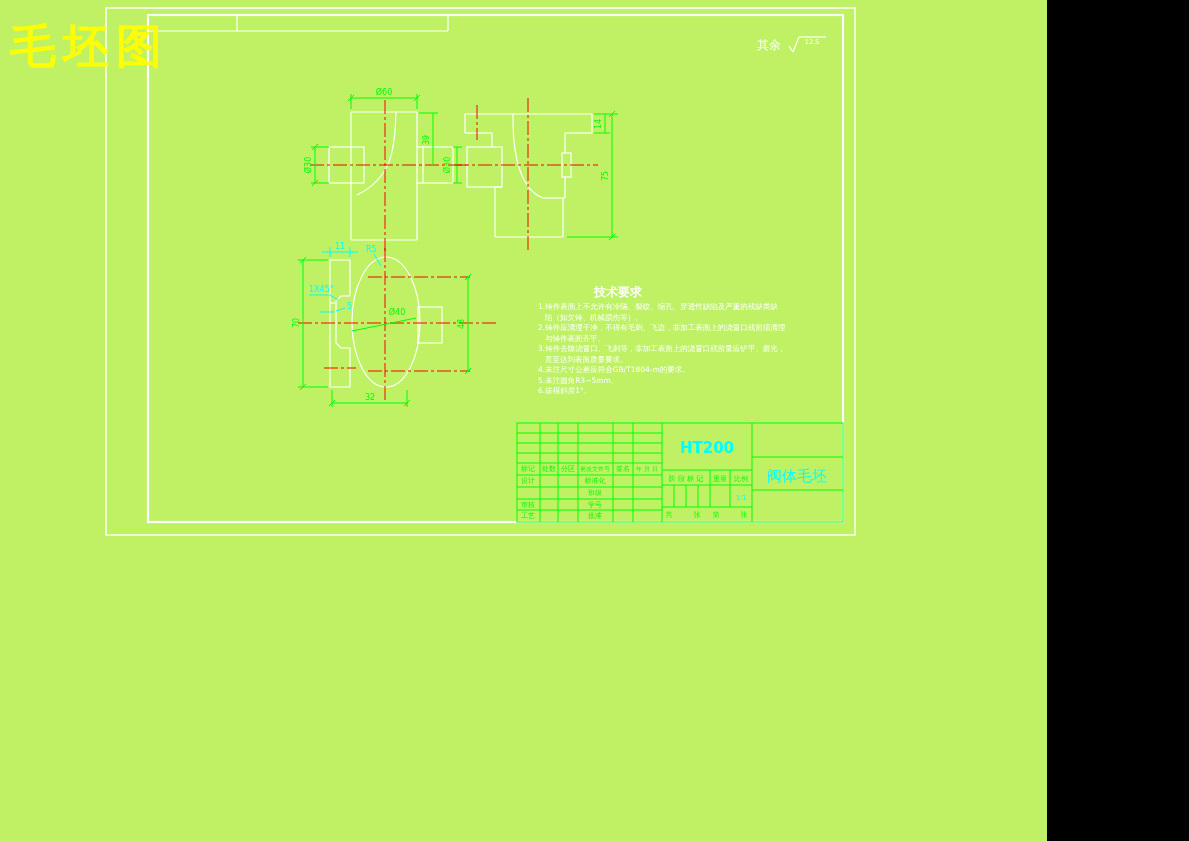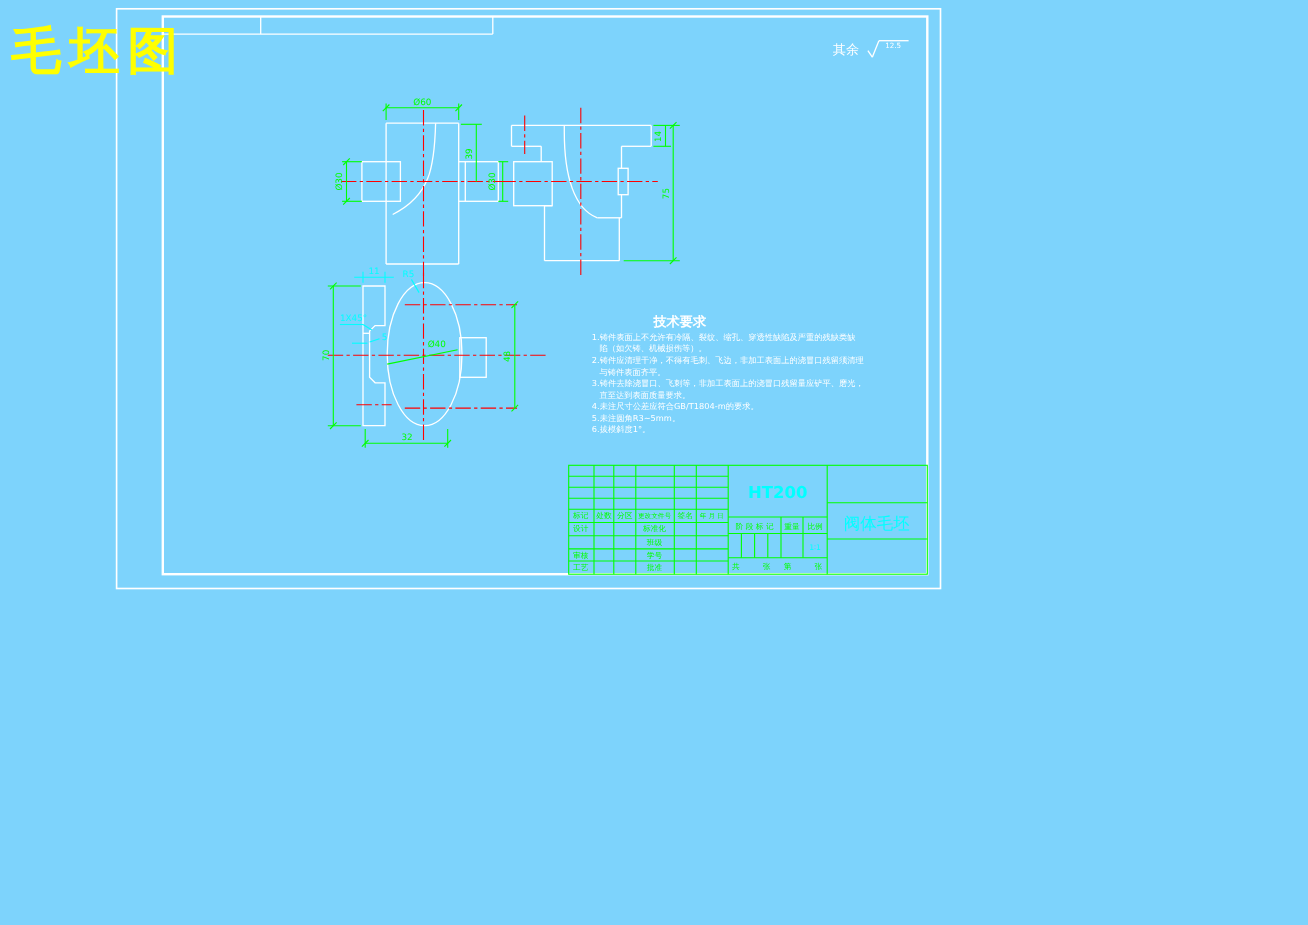--- a/index.html
+++ b/index.html
@@ -1,16 +1,16 @@
 <!DOCTYPE html>
 <html><head>
 <meta charset="utf-8">
 <style>
   html,body{margin:0;padding:0;background:#000;width:1189px;height:841px;overflow:hidden;}
-  #stage{position:relative;width:1189px;height:841px;background:#7dd3fc;
+  #stage{position:relative;width:1047px;height:841px;background:#bef264;
          font-family:"DejaVu Sans",sans-serif;}
   svg text{font-family:"DejaVu Sans",sans-serif;}
   .cad-title{font-family:"DejaVu Serif",serif;font-weight:bold;letter-spacing:7px;}
   .tb{font-size:7px;fill:#00ff00;}
   .tb6{font-size:6px;fill:#00ff00;}
   .dimtxt{font-size:8px;fill:#00ff00;}
   .auxtxt{font-size:8px;fill:#00ffff;}
   .techline{font-size:7.5px;fill:#ffffff;}
 </style>
 </head>

